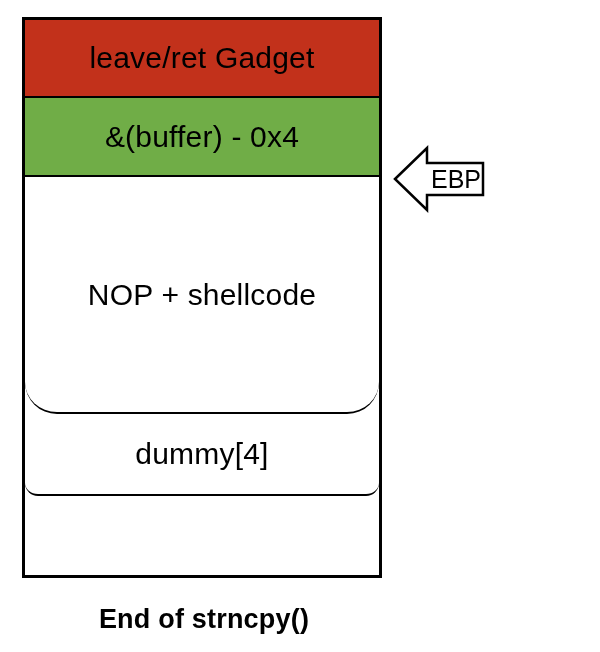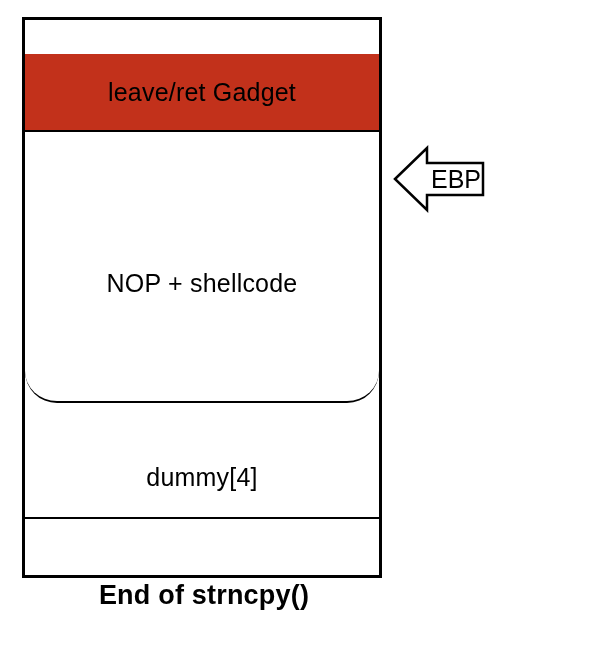--- a/index.html
+++ b/index.html
@@ -27,62 +27,64 @@
     display: flex;
     flex-direction: column;
     background: #ffffff;
   }
   .segment {
     box-sizing: border-box;
     border-bottom: 2px solid #000000;
     display: flex;
     align-items: center;
     justify-content: center;
-    font-size: 25px;
+    font-size: 30px;
     letter-spacing: 0.2px;
     background: #ffffff;
-    margin-top: 34px;
   }
   .segment:last-child { border-bottom: none; flex: 1; }
   .seg-red   { height: 78px; }
   .seg-green { height: 79px; }
   .seg-nop   { height: 237px; }
-  .seg-dummy { height: 82px; }
+  .seg-dummy { height: 82px; border-radius: 13px; }
   .pointer-arrow {
     position: absolute;
     width: 95px;
     height: 66px;
   }
   .pointer-arrow.ebp { left: 393px; top: 146px; }
   .pointer-arrow.esp { left: 393px; top: 381px; }
   .pointer-arrow svg { display: block; width: 100%; height: 100%; overflow: visible; }
   .pointer-arrow text {
     font-family: "Liberation Sans", sans-serif;
     font-size: 25px;
     fill: #000000;
   }
   .caption {
     position: absolute;
     left: 22px;
-    top: 580px;
+    top: 604px;
     width: 364px;
     text-align: center;
     font-size: 27px;
     font-weight: bold;
     letter-spacing: 0.2px;
   }
 </style>
 </head>
 <body>
 
 <div class="canvas">
 
   <div class="stack">
     <div class="segment seg-red" style="background-color: rgb(194, 49, 27);">
       <span>leave/ret Gadget</span>
+    </div>
+    <div class="segment seg-green" style="background-color: rgb(112, 173, 71);">
+      <span>&amp;(buffer) - 0x4</span>
     </div>
     <div class="segment seg-nop" style="background-color: rgb(255, 255, 255); border-radius: 32px;">
       <span>NOP + shellcode</span>
     </div>
     <div class="segment seg-dummy" style="background-color: rgb(255, 255, 255);">
       <span>dummy[4]</span>
     </div>
     <div class="segment" style="background-color: rgb(255, 255, 255);">
       <span></span>
     </div>

